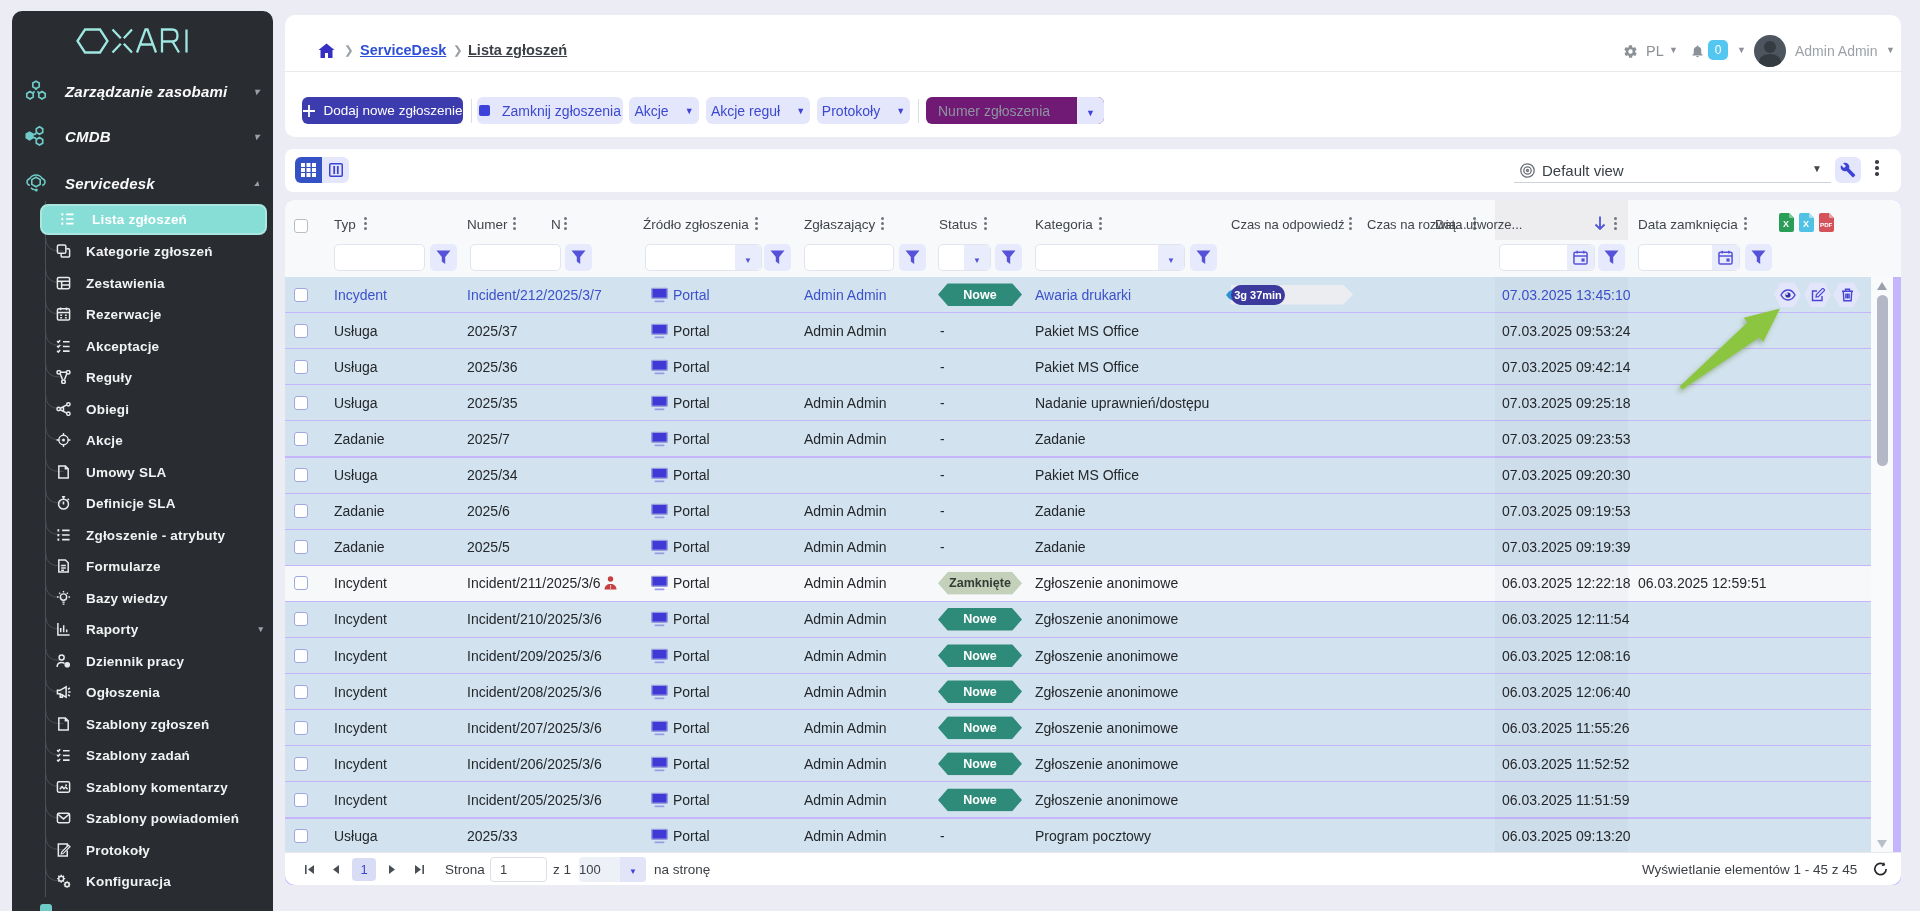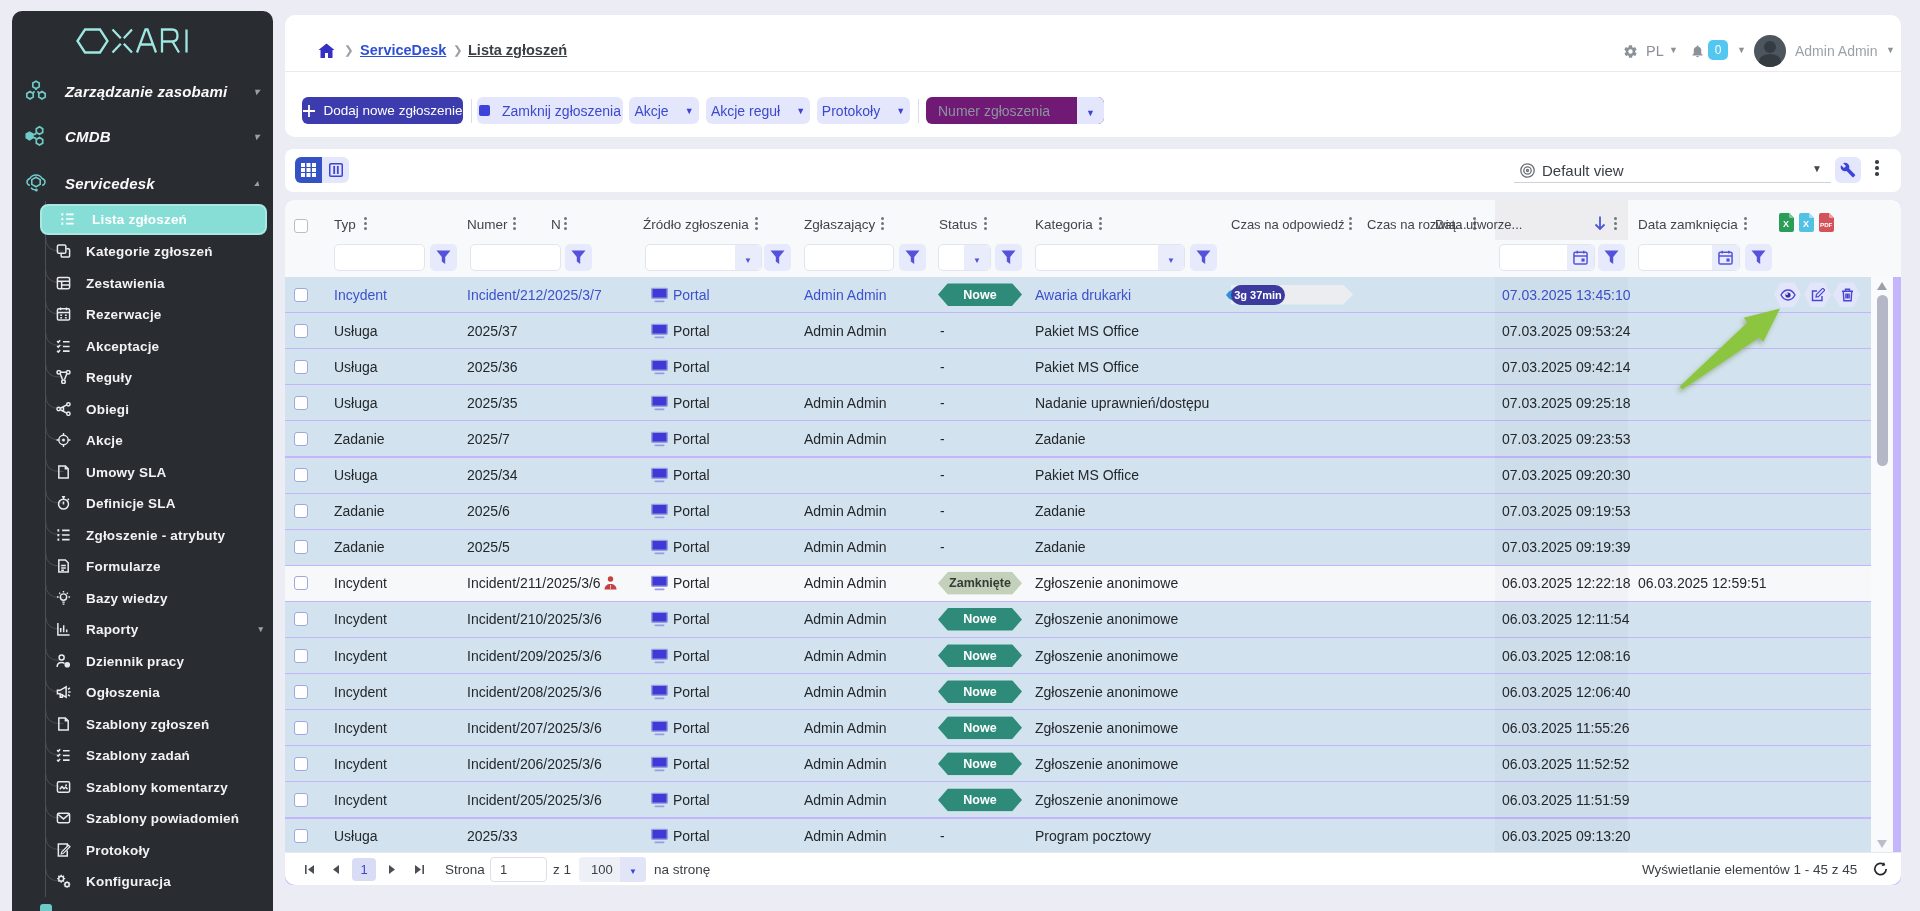--- a/index.html
+++ b/index.html
@@ -932,21 +932,21 @@
     <div class="abs" style="left:67px;top:5px;width:24px;height:23px;background:#d9dcf5;border-radius:4px;color:#3c49cf;font-size:13px;text-align:center;line-height:23px">1</div>
     <svg class="abs" style="left:104px;top:12px" width="6" height="9" viewBox="0 0 6 9" fill="#4a4f55">
         <path d="M0 0l6 4.5L0 9z"></path>
       </svg>
     <svg class="abs" style="left:130px;top:12px" width="9" height="9" viewBox="0 0 9 9" fill="#4a4f55">
         <path d="M7.4 0H9v9H7.4zM0 0l6 4.5L0 9z"></path>
       </svg>
     <span class="abs" style="left:160px;top:9px;font-size:13.5px;color:#3b4046">Strona</span>
     <div class="abs" style="left:205px;top:4px;width:57px;height:25px;background:#fff;border:1px solid #dcdfe8;border-radius:4px;font-size:13px;color:#3b4046;line-height:23px;padding-left:9px">1</div>
     <span class="abs" style="left:268px;top:9px;font-size:13.5px;color:#3b4046">z 1</span>
-    <div class="abs" style="left:294px;top:4px;width:67px;height:25px;background:#eef0f8;border-radius:4px;font-size:13px;color:#3b4046;line-height:25px;padding-left:12px">100
+    <div class="abs" style="left:294px;top:4px;width:67px;height:25px;background:#eef0f8;border-radius:4px;font-size:13px;color:#3b4046;line-height:25px;padding-left:0">100
       <div class="abs" style="right:0;top:0;width:26px;height:25px;background:#e2e5f8;border-radius:0 4px 4px 0;text-align:center;line-height:25px"><span style="font-size:8px;color:#3d43d8">▼</span></div>
     </div>
     <span class="abs" style="left:369px;top:9px;font-size:13.5px;color:#3b4046">na stronę</span>
     <span class="abs" style="left:1357px;top:9px;font-size:13.5px;color:#3b4046">Wyświetlanie elementów 1 - 45 z 45</span>
     <svg class="abs" style="left:1587px;top:7px" width="17" height="18" viewBox="0 0 24 24" fill="none" stroke="#24272b" stroke-width="2.4">
         <path d="M20 12a8 8 0 1 1-2.3-5.6"></path>
         <path d="M17 2l1.5 4.8L13.5 8" fill="#24272b" stroke="none"></path>
       </svg>
   </div>
 </div>

